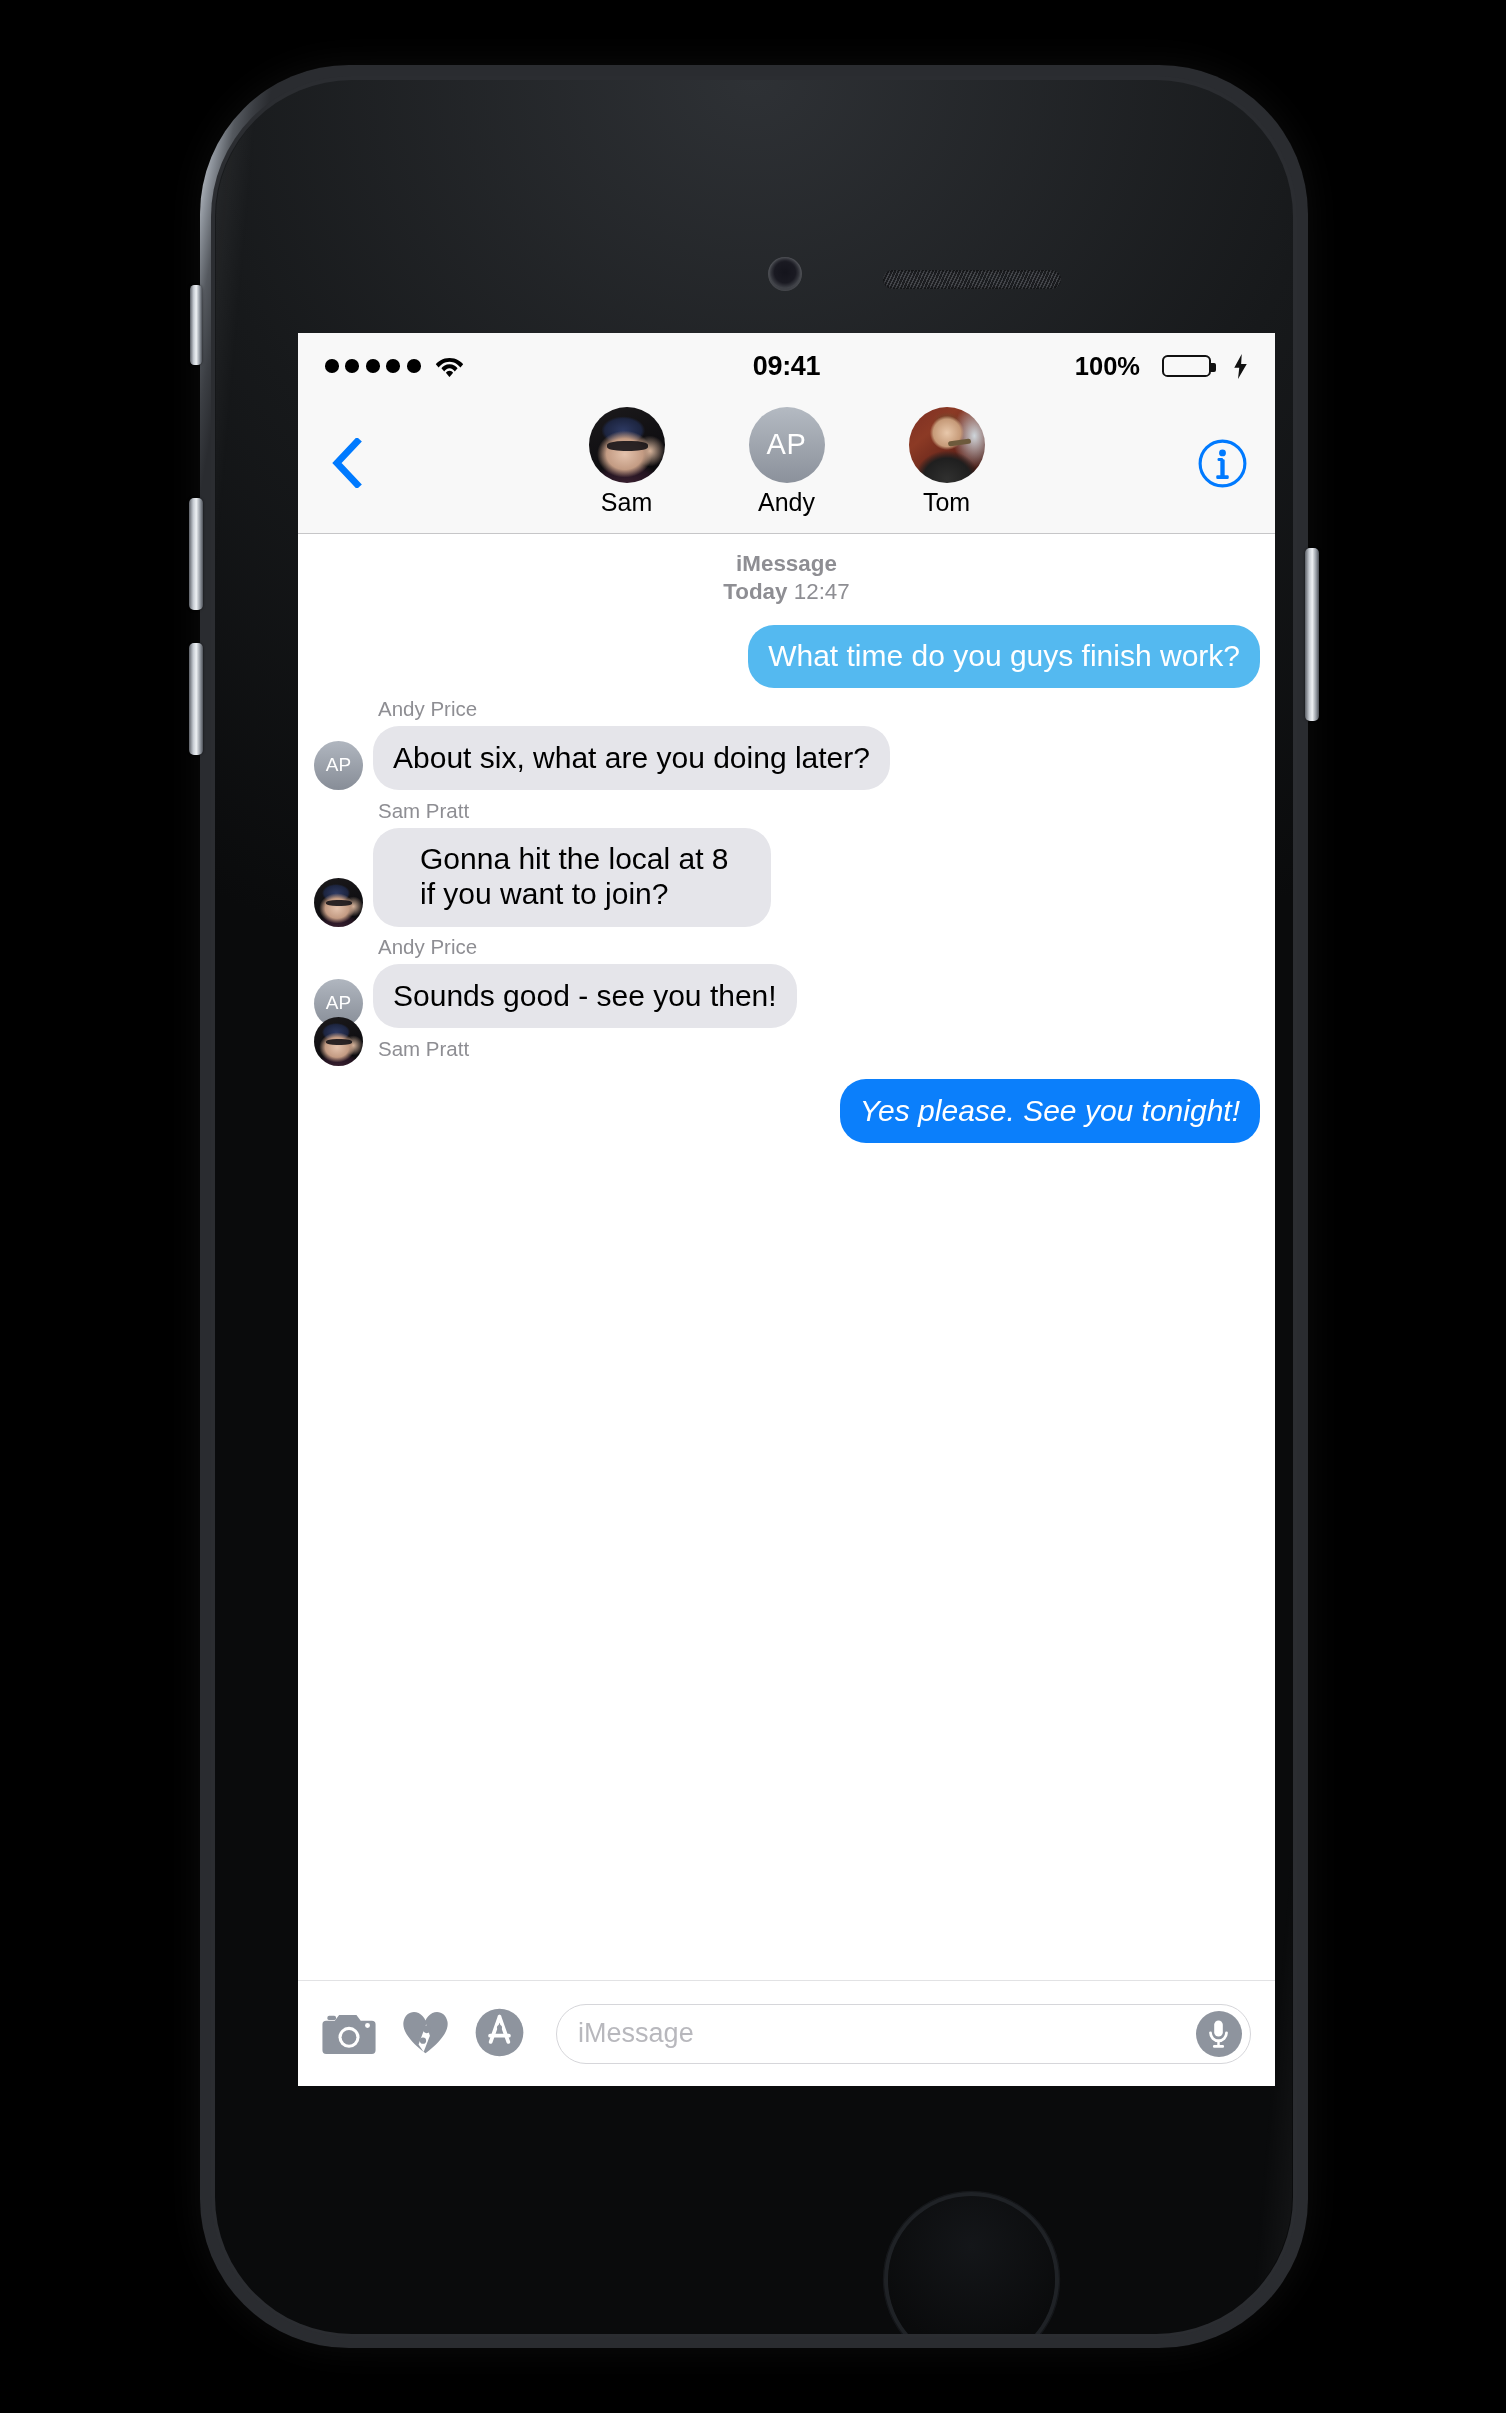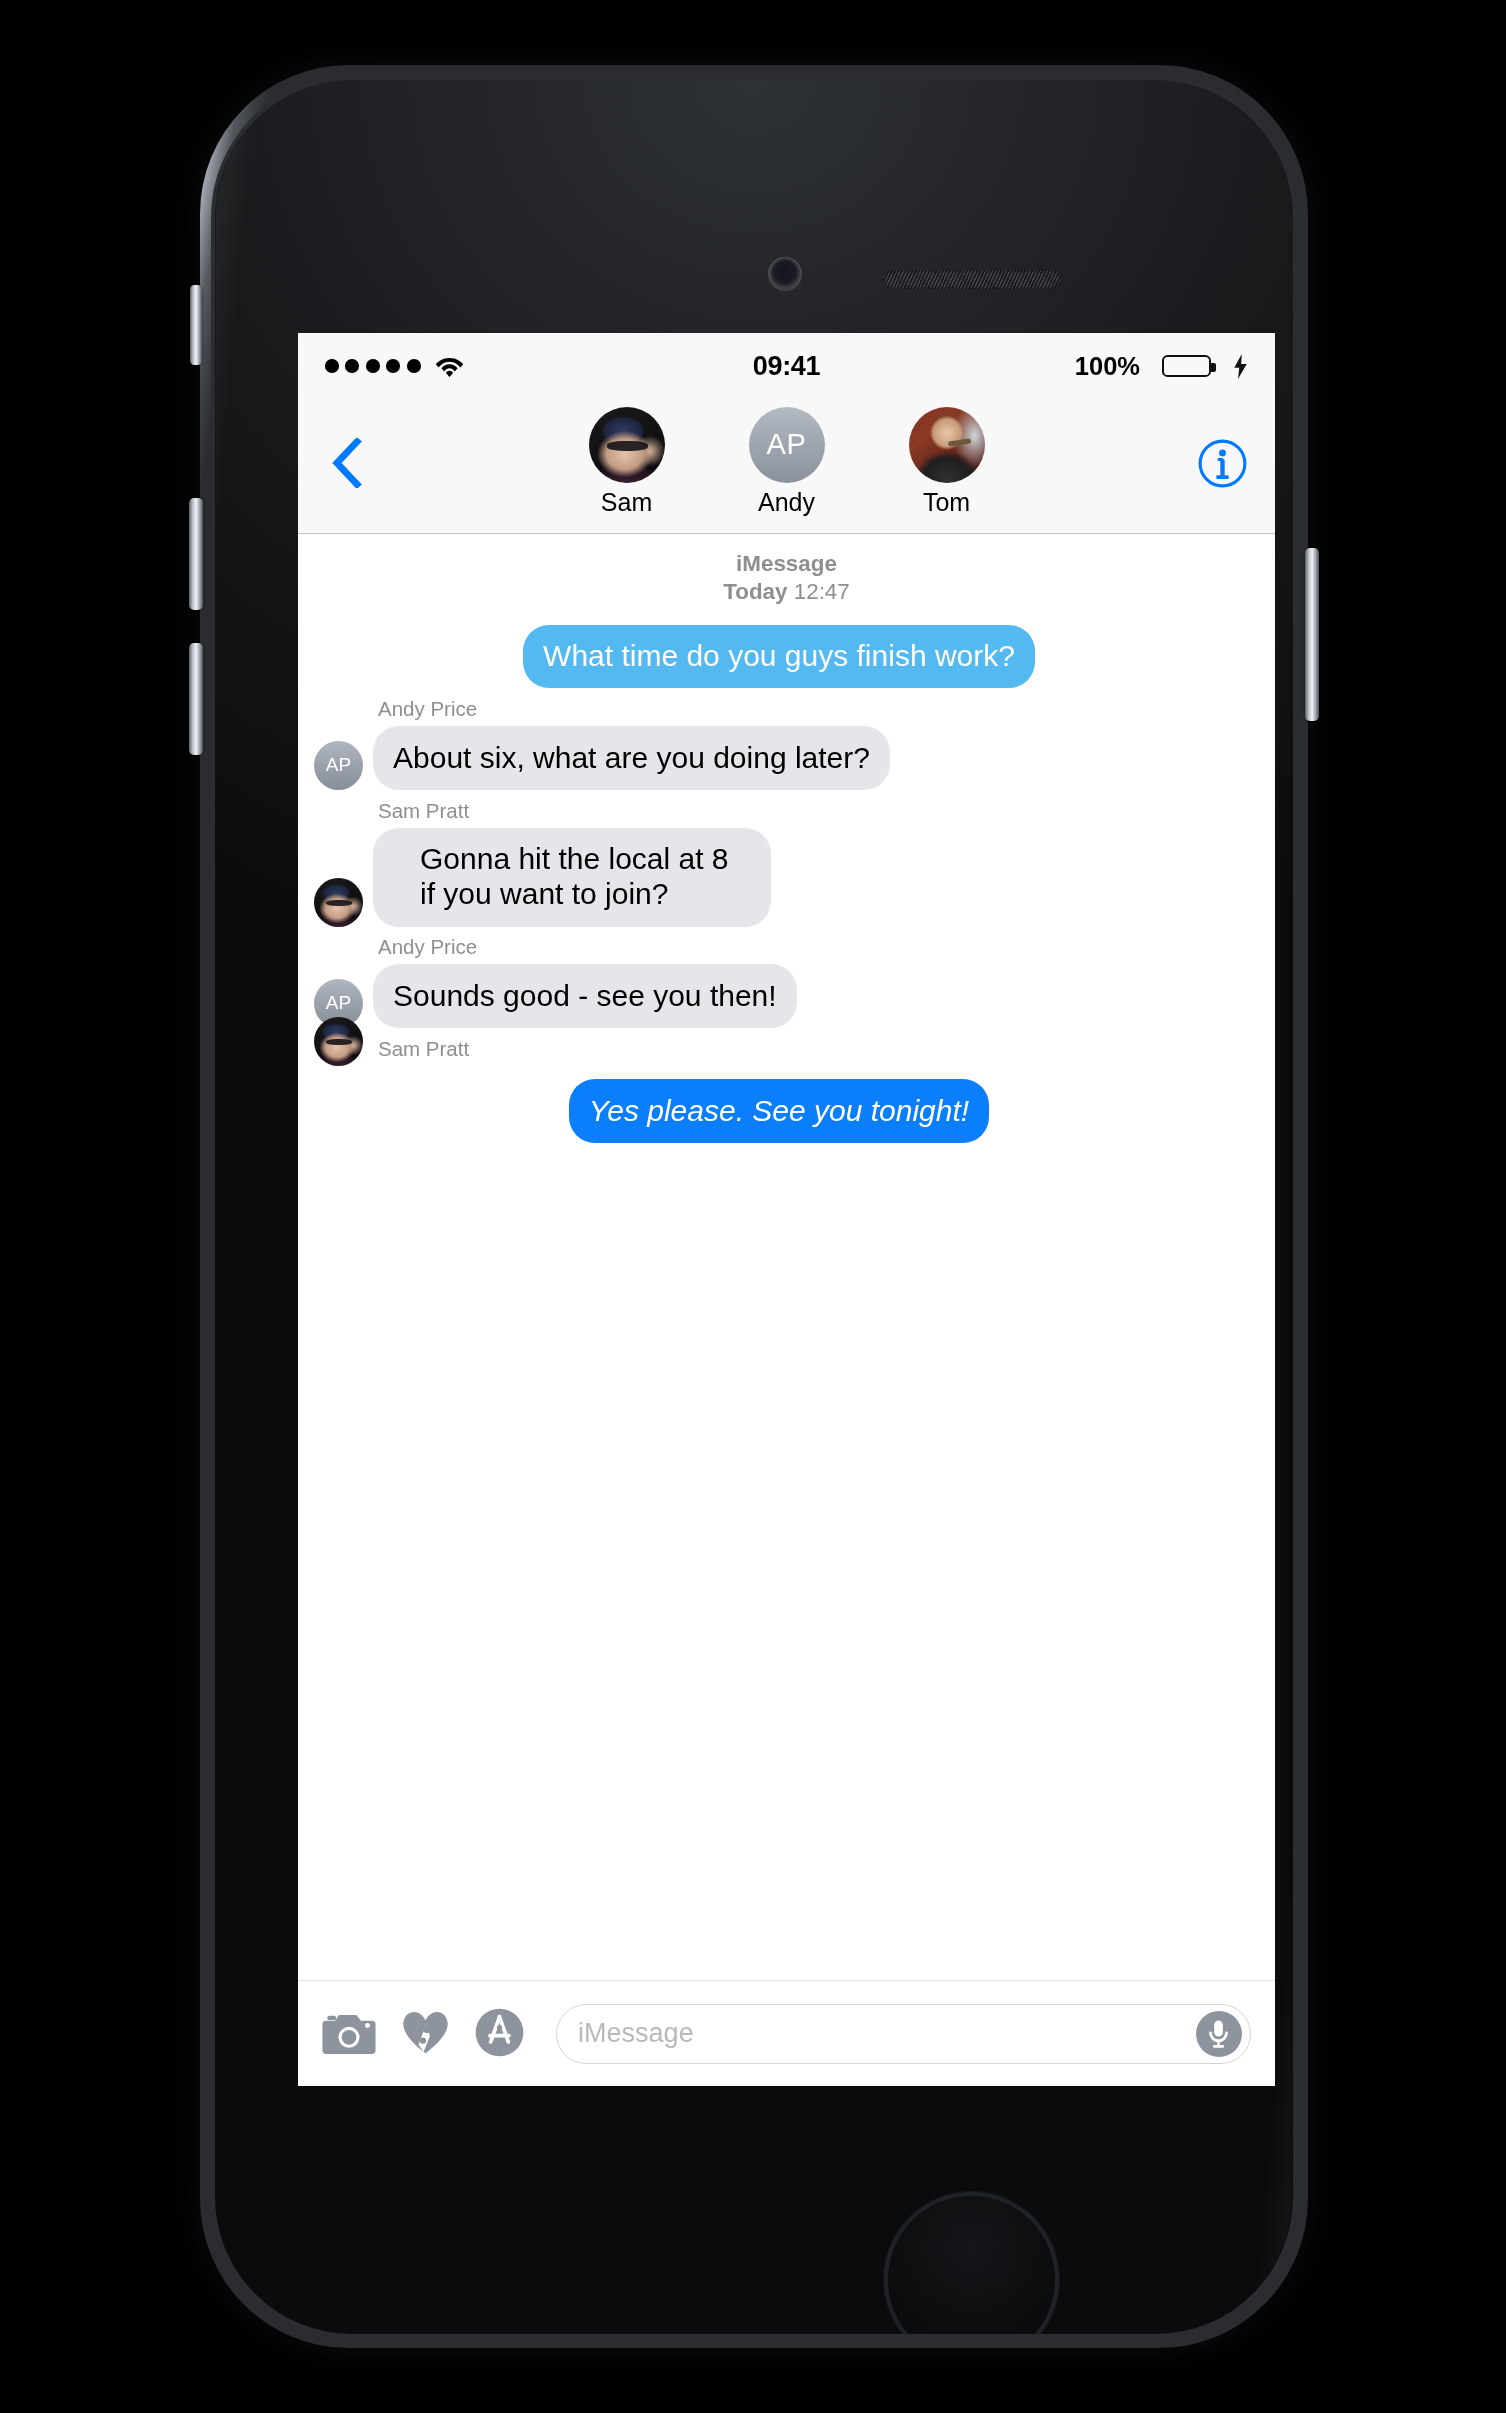--- a/index.html
+++ b/index.html
@@ -250,21 +250,21 @@
   #timestamp-when {
     font-size: 22.4px;
     color: #8e8e93;
     display:block;
     line-height: 1.25;
   }
   #timestamp-when .day { font-weight:bold; }
 
   .msg-row { position:relative; margin-bottom: 6.2px; }
   .msg-row.incoming { padding-left: 75px; padding-right: 75px; }
-  .msg-row.outgoing { padding-right: 15px; display:flex; justify-content:center; }
+  .msg-row.outgoing { padding-right: 15px; display:flex; justify-content:flex-end; }
 
   .sender-name {
     font-size: 20.5px;
     color: #8e8e93;
     margin: 8.7px 0 5px 80px;
   }
 
   .bubble {
     position:relative;
     display:inline-block;

